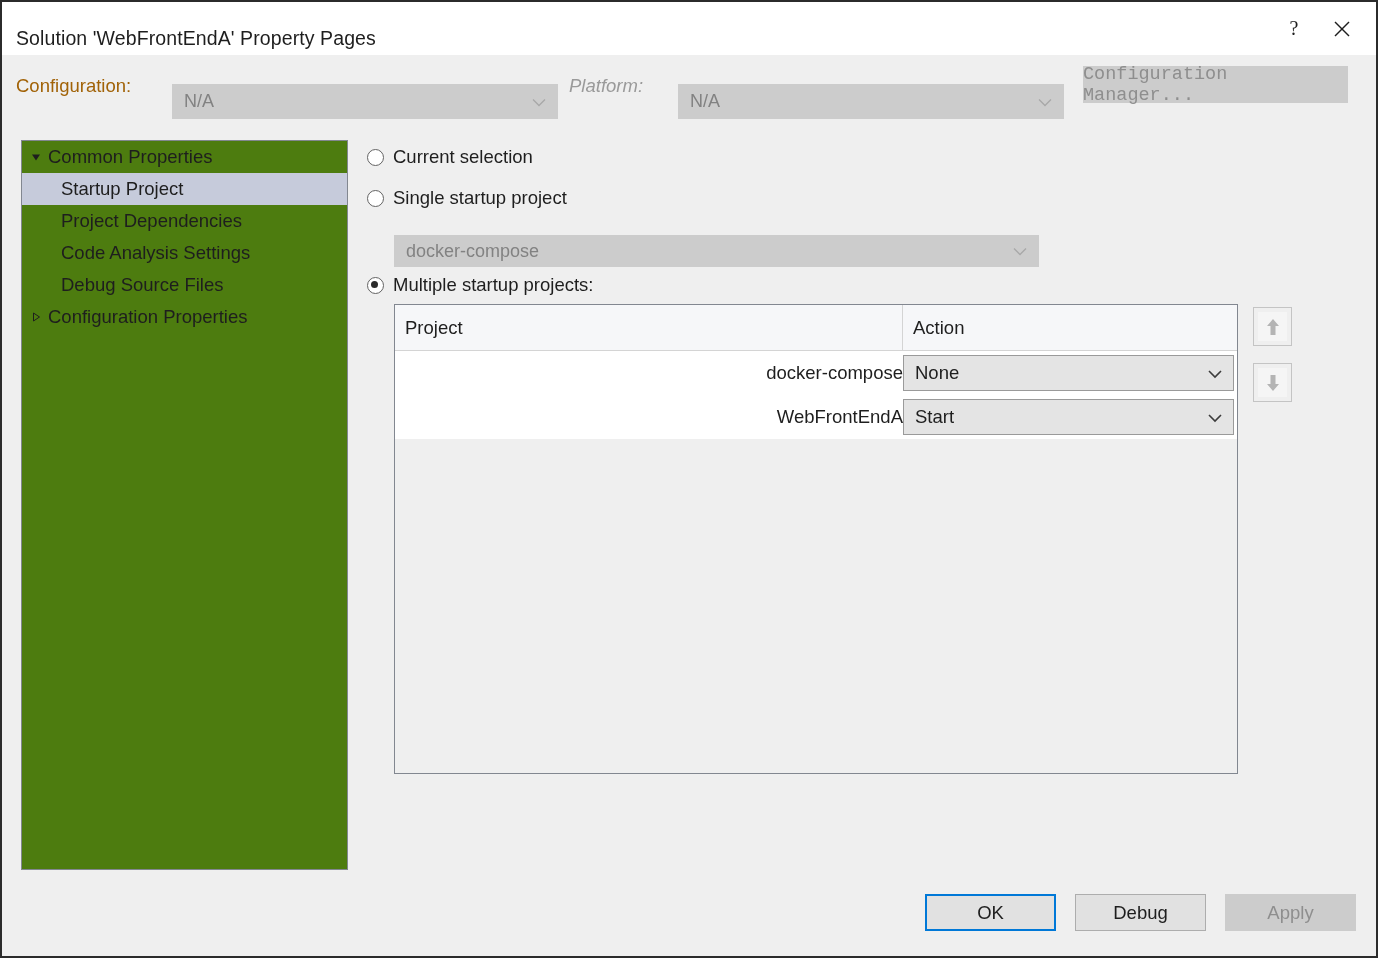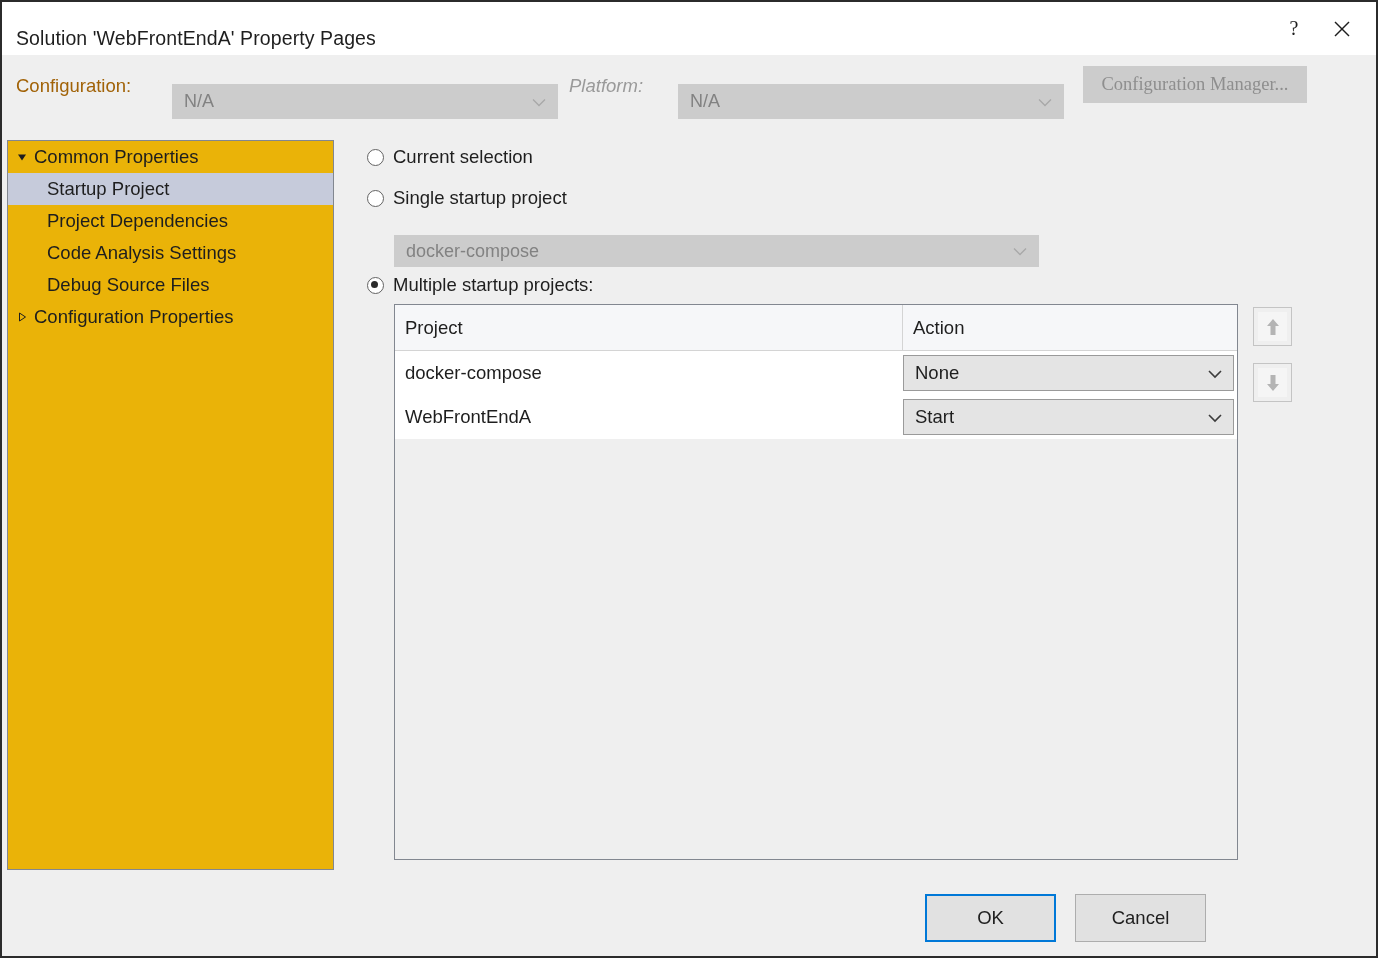--- a/index.html
+++ b/index.html
@@ -100,41 +100,41 @@
     top: 50%;
     transform: translateY(-50%);
     color: #a8a8a8;
   }
   #combo-configuration { left: 170px; top: 11px; width: 386px; height: 35px; }
   #combo-platform { left: 676px; top: 11px; width: 386px; height: 35px; }
 
   .btn-config-mgr {
     position: absolute;
     left: 1081px; top: 11px;
-    width: 224px; height: 37px;
+    width: 265px; height: 37px;
     background: #cccccc;
     border: none;
     color: #8e8e8e;
     font-size: 18.5px;
-    font-family: Liberation Serif, serif;
+    font-family: Liberation Mono, monospace;
     cursor: default;
     display: flex;
     align-items: center;
     justify-content: center;
   }
 
   
   .tree-panel {
     position: absolute;
-    left: 5px;
+    left: 19px;
     top: 138px;
     width: 327px;
     height: 730px;
     box-sizing: border-box;
-    background: #eab308;
+    background: #4d7c0f;
     border: 1px solid #828790;
     overflow: hidden;
   }
   .tree-item {
     height: 32px;
     display: flex;
     align-items: center;
     font-size: 18.5px;
     color: #1e1e1e;
     white-space: nowrap;
@@ -190,25 +190,26 @@
 
   #combo-single-project {
     left: 392px; top: 215px; width: 645px; height: 32px;
     font-size: 18px;
   }
 
   
   .grid {
     position: absolute;
     left: 392px; top: 302px;
-    width: 844px; height: 556px;
+    width: 844px; height: 470px;
     box-sizing: border-box;
     border: 1px solid #828790;
     background: #efefef;
     overflow: hidden;
+    text-align: right;
   }
   .grid-header {
     display: flex;
     height: 45px;
     background: #f6f7f9;
     border-bottom: 1px solid #d4d4d4;
   }
   .grid-header .hcell {
     display: flex;
     align-items: center;
@@ -284,21 +285,21 @@
     align-items: center;
     justify-content: center;
   }
   #btn-move-up   { left: 1251px; top: 305px; }
   #btn-move-down { left: 1251px; top: 361px; }
 
   
   .footer-btn {
     position: absolute;
     box-sizing: border-box;
-    height: 48px;
+    height: 37px;
     display: flex;
     align-items: center;
     justify-content: center;
     font-size: 18.5px;
     font-family: "Liberation Sans", sans-serif;
     cursor: default;
   }
   #btn-ok {
     left: 923px; top: 892px; width: 131px;
     background: #e1e1e1;
@@ -466,16 +467,19 @@
       <svg width="18" height="20" viewBox="0 0 18 20">
         <polygon points="9,18 15,11 11.5,11 11.5,2 6.5,2 6.5,11 3,11" fill="#b4b4b4"></polygon>
       </svg>
     </div>
   </div>
 
   <div class="footer-btn" id="btn-ok">
     <span>OK</span>
   </div>
   <div class="footer-btn" id="btn-cancel">
-    <span>Cancel</span>
+    <span>Debug</span>
+  </div>
+  <div class="footer-btn" id="btn-apply">
+    <span>Apply</span>
   </div>
 
 </div>
 
 </body></html>

